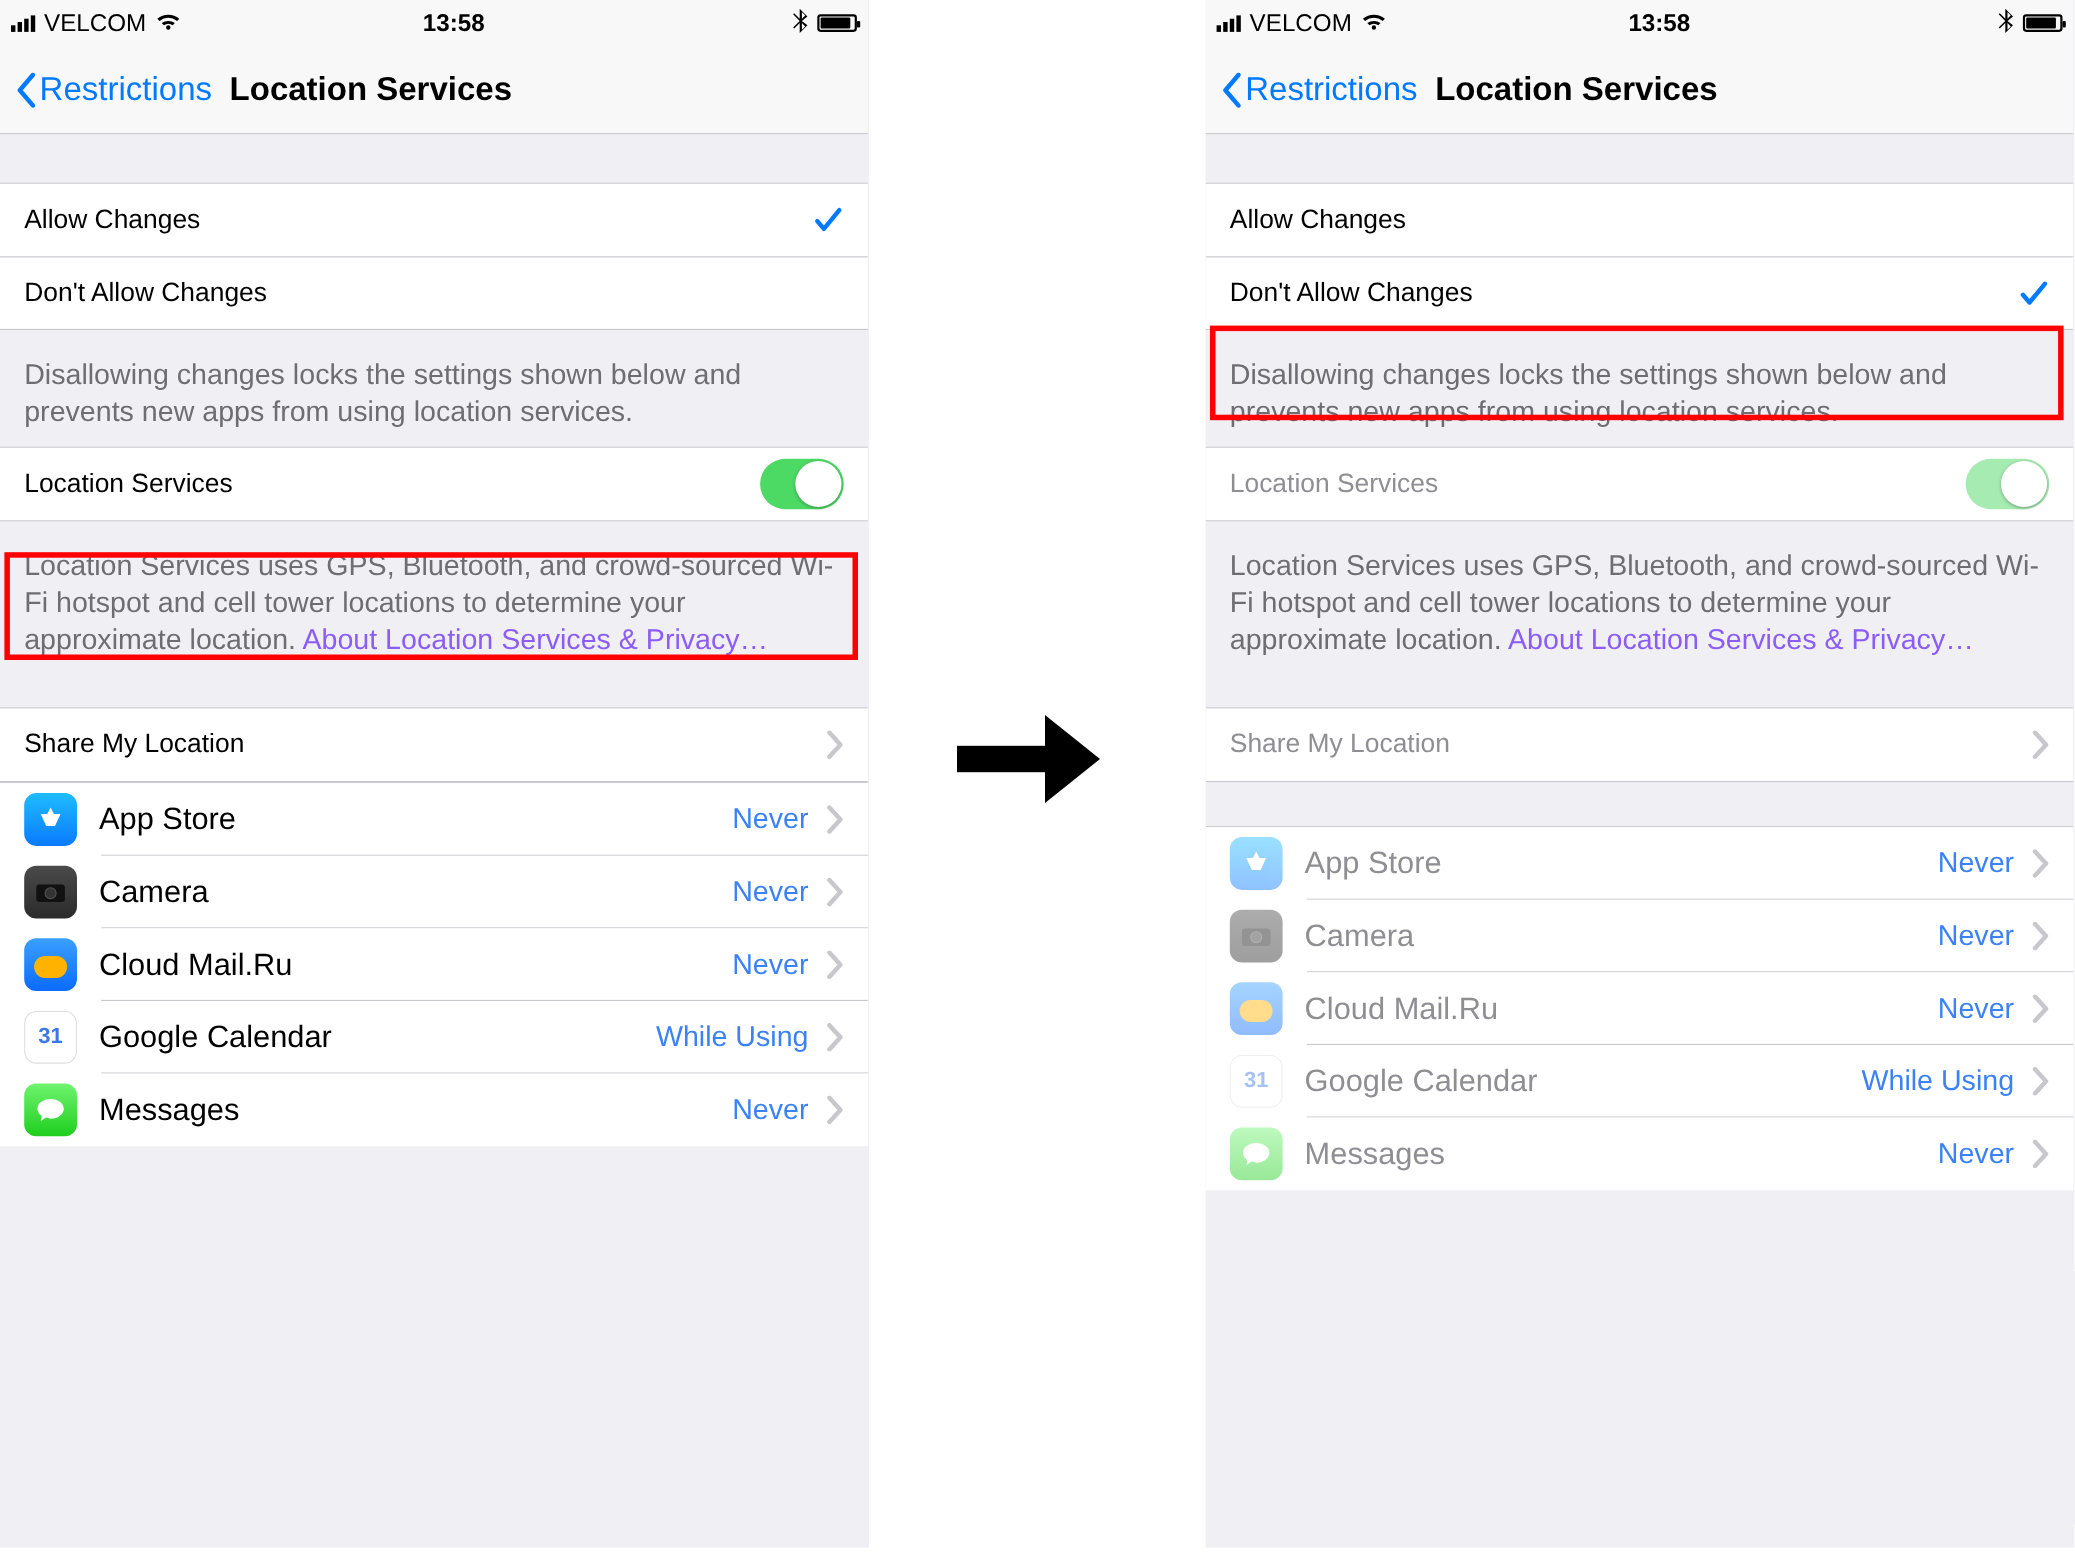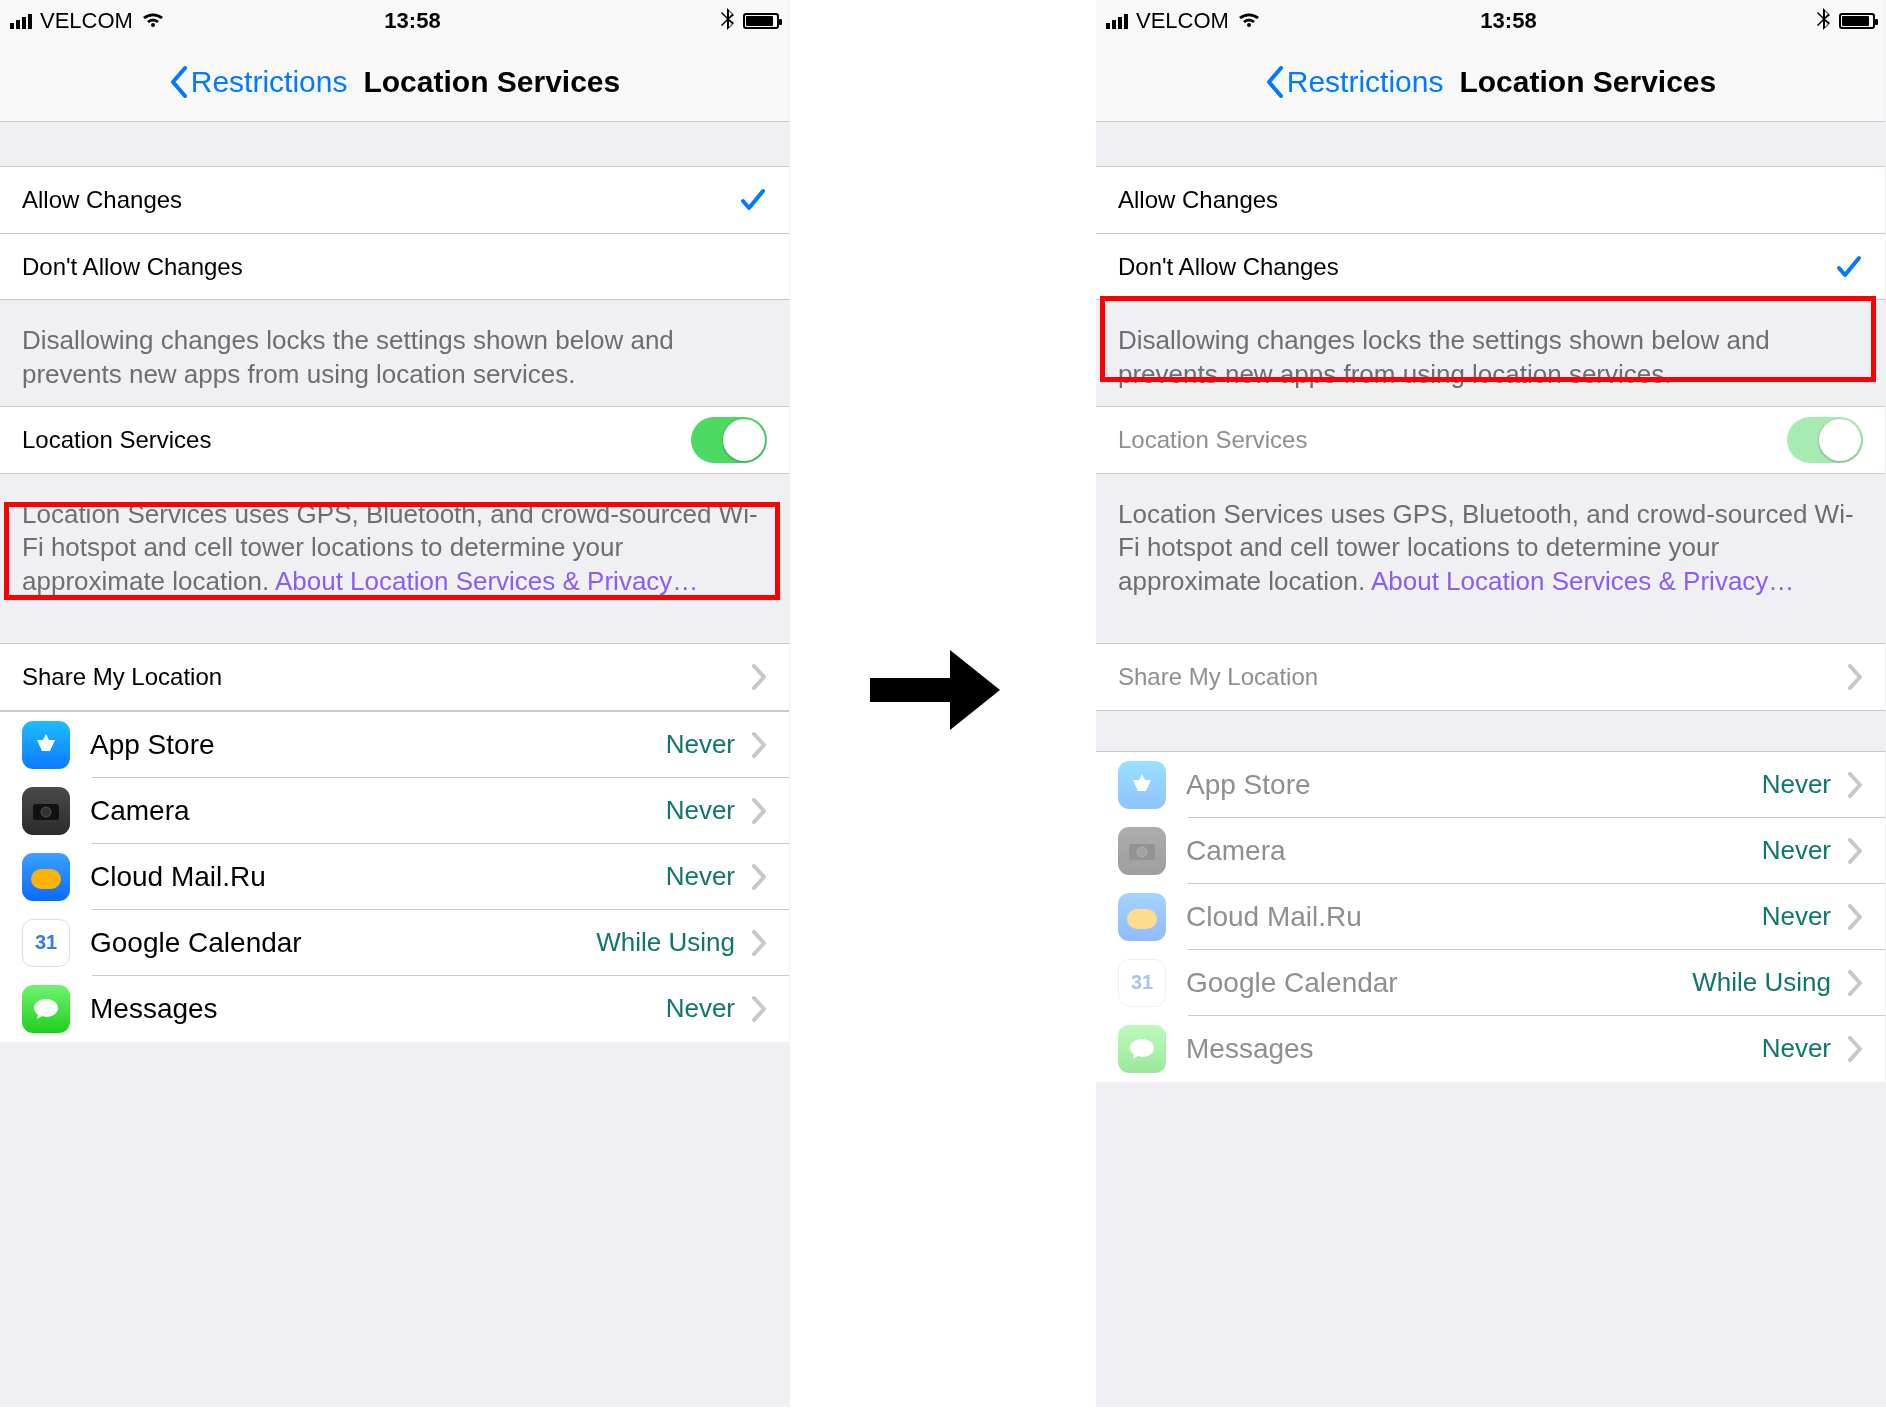--- a/index.html
+++ b/index.html
@@ -58,21 +58,20 @@
 
   
   .navheader {
     height: 80px;
     background: #f8f8f8;
     border-bottom: 1px solid #c8c7cc;
     display: flex;
     align-items: center;
     padding: 0 14px;
     gap: 4px;
-    justify-content: center;
   }
   .back-chevron {
     width: 18px; height: 32px;
   }
   .back-chevron svg { display:block; }
   .back-label {
     color: #007aff;
     font-size: 30px;
   }
   .nav-title {
@@ -116,21 +115,21 @@
   .toggle .knob {
     position:absolute; top:2px; right:2px; width:42px; height:42px; border-radius:50%;
     background:#fff; box-shadow:0 1px 3px rgba(0,0,0,0.3);
   }
   .toggle.faded { background:#a6ebb1; }
 
   .chev {
     width:16px; height:26px; margin-left:10px;
   }
   .chev svg { display:block; }
-  .value { color:#0f766e; font-size:26px; }
+  .value { color:#3b82f6; font-size:26px; }
 
   .app-row {
     min-height: 66px;
     display:flex;
     align-items:center;
     padding: 0 22px 0 22px;
     font-size:28px;
     border-top:1px solid #c8c7cc;
     background:#fff;
   }

